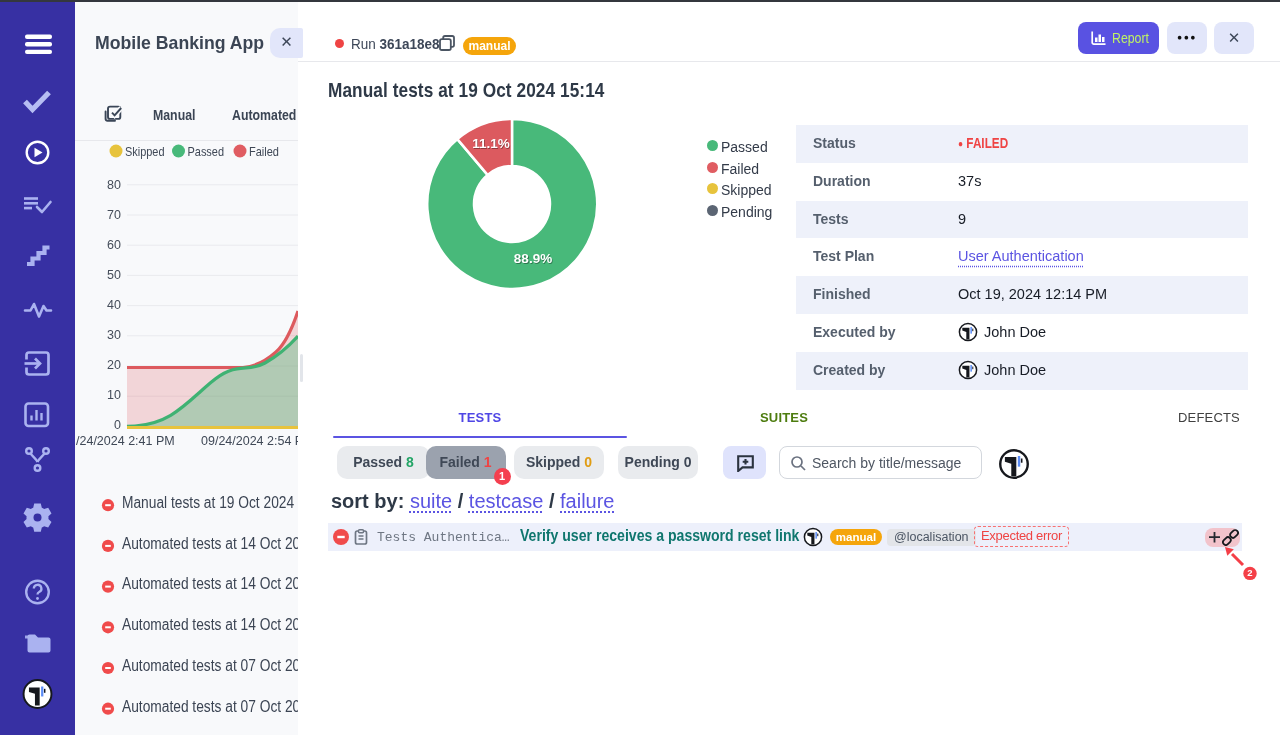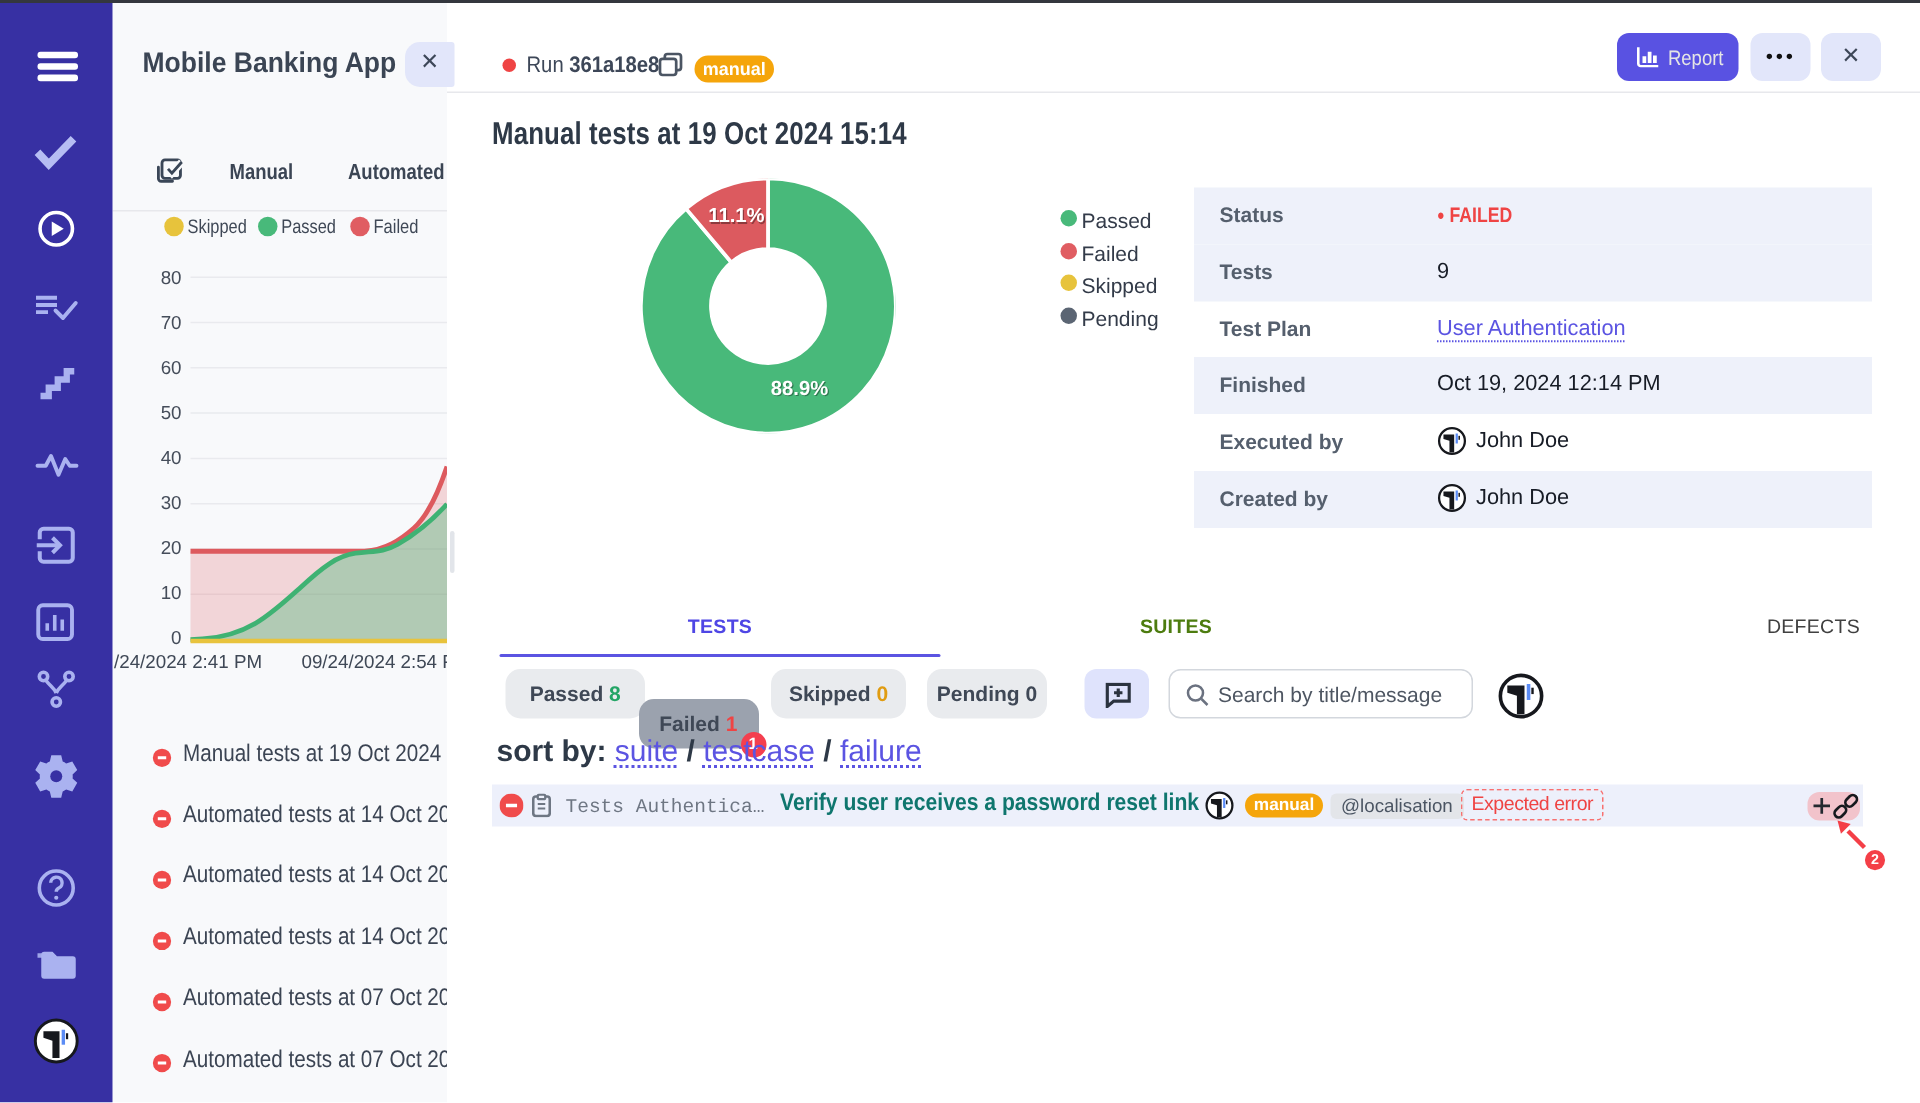--- a/index.html
+++ b/index.html
@@ -185,21 +185,21 @@
 <div id="main" class="abs">
 
   <span class="abs" style="left:37px;top:37px;width:9px;height:9px;border-radius:50%;background:#ef4444;"></span>
   <div class="abs" style="left:53px;top:33px;font-size:15px;color:#3d4758;"><span class="sqz" style="transform:scaleX(0.9);">Run <b>361a18e8</b></span></div>
   <svg class="abs" style="left:139px;top:32px;" width="20" height="20" viewBox="0 0 20 20">
     <path d="M6.2 5.2 V3.8 a1.8 1.8 0 0 1 1.8 -1.8 h7.2 a1.8 1.8 0 0 1 1.8 1.8 v7.2 a1.8 1.8 0 0 1 -1.8 1.8 h-1.4" fill="none" stroke="#4b5563" stroke-width="1.8"></path>
     <rect x="3" y="5.2" width="10.8" height="10.8" rx="1.8" fill="none" stroke="#4b5563" stroke-width="1.8"></rect>
   </svg>
   <div class="abs" style="left:165px;top:35px;width:53px;height:18px;background:#f5a50b;border-radius:9px;color:#fff;font-size:12px;font-weight:bold;text-align:center;line-height:18px;">manual</div>
 
-  <div class="abs" style="left:780px;top:20px;width:81px;height:32px;background:#5952e2;border-radius:8px;color:#e5e5e5;">
+  <div class="abs" style="left:780px;top:20px;width:81px;height:32px;background:#5952e2;border-radius:8px;color:#bef264;">
     <svg class="abs" style="left:13px;top:9px;" width="15" height="14" viewBox="0 0 15 14">
       <path d="M1.2 0.5 v11 a1.6 1.6 0 0 0 1.6 1.6 h11.7" stroke="#fff" stroke-width="1.7" fill="none"></path>
       <rect x="4" y="6.5" width="2.5" height="4.5" fill="#fff"></rect>
       <rect x="7.5" y="3.5" width="2.5" height="7.5" fill="#fff"></rect>
       <rect x="11" y="6" width="2.5" height="5" fill="#fff"></rect>
     </svg>
     <span class="abs" style="left:34px;top:7.5px;font-size:14px;font-weight:500;"><span class="sqz" style="transform:scaleX(0.88);">Report</span></span>
   </div>
   <div class="abs" style="left:869px;top:20px;width:40px;height:32px;background:#e2e6fa;border-radius:8px;text-align:center;color:#111;font-size:8.5px;letter-spacing:1.5px;line-height:30px;font-weight:bold;">●●●</div>
   <div class="abs" style="left:916px;top:20px;width:40px;height:32px;background:#e2e6fa;border-radius:8px;text-align:center;color:#3d4758;font-size:15px;line-height:31px;">✕</div>
@@ -226,20 +226,24 @@
   <span class="abs legdot" style="left:409px;top:181px;background:#e7c33c;"></span>
   <span class="abs legtxt" style="left:423px;top:180px;">Skipped</span>
   <span class="abs legdot" style="left:409px;top:202.5px;background:#5b6573;"></span>
   <span class="abs legtxt" style="left:423px;top:201.5px;">Pending</span>
 
   <div class="abs" style="left:498px;top:123px;width:452px;">
     <div class="trow odd">
         <span class="tlabel">Status</span>
         <span class="tval"><span class="sqz" style="color:#ef4444;font-weight:bold;font-size:14px;transform:scaleX(0.84);"><span style="font-size:10px;vertical-align:1.5px;">●</span> FAILED</span></span>
       </div>
+    <div class="trow">
+        <span class="tlabel">Duration</span>
+        <span class="tval">37s</span>
+      </div>
     <div class="trow odd">
         <span class="tlabel">Tests</span>
         <span class="tval">9</span>
       </div>
     <div class="trow">
         <span class="tlabel">Test Plan</span>
         <span class="tval"><span class="link">User Authentication</span></span>
       </div>
     <div class="trow odd">
         <span class="tlabel">Finished</span>
@@ -258,21 +262,21 @@
           </svg><span style="margin-left:26px;font-weight:500;">John Doe</span></span>
       </div>
   </div>
 
   <div class="abs" style="left:30px;top:407.5px;width:304px;text-align:center;font-size:13px;font-weight:bold;letter-spacing:0.2px;color:#4f46e5;">TESTS</div>
   <div class="abs" style="left:334px;top:407.5px;width:304px;text-align:center;font-size:13px;font-weight:bold;letter-spacing:0.2px;color:#4d7c0f;">SUITES</div>
   <div class="abs" style="left:638px;top:407.5px;width:304px;text-align:right;font-size:13px;font-weight:normal;letter-spacing:0.2px;color:#404040;">DEFECTS</div>
   <div class="abs" style="left:35px;top:433.5px;width:294px;height:2.5px;background:#5b54e2;border-radius:2px;"></div>
 
   <div class="abs fbtn" style="left:39px;width:93px;">Passed <span class="cnt-g">8</span></div>
-  <div class="abs fbtn" style="left:127.5px;width:80px;background:#9ba2ae;margin-top:20px;">Failed <span class="cnt-r">1</span>
+  <div class="abs fbtn" style="left:127.5px;width:80px;background:#9ba2ae;">Failed <span class="cnt-r">1</span>
     <span class="abs" style="left:68px;top:21.5px;width:17px;height:17px;border-radius:50%;background:#f43f4f;color:#fff;font-size:11px;font-weight:bold;line-height:17px;text-align:center;">1</span>
   </div>
   <div class="abs fbtn" style="left:216px;width:90px;">Skipped <span class="cnt-y">0</span></div>
   <div class="abs fbtn" style="left:320px;width:80px;">Pending 0</div>
 
   <div class="abs" style="left:424.5px;top:444px;width:43px;height:33px;background:#dfe3fc;border-radius:8px;">
     <svg class="abs" style="left:13px;top:9px;" width="18" height="17" viewBox="0 0 18 17">
       <path d="M2.2 1.2 h14.6 v11.2 h-10.3 l-4.3 3.6 z" fill="none" stroke="#2b333f" stroke-width="2.1" stroke-linejoin="miter"></path>
       <path d="M9.5 4 v5.6 M6.7 6.8 h5.6" stroke="#2b333f" stroke-width="2.1"></path>
     </svg>

